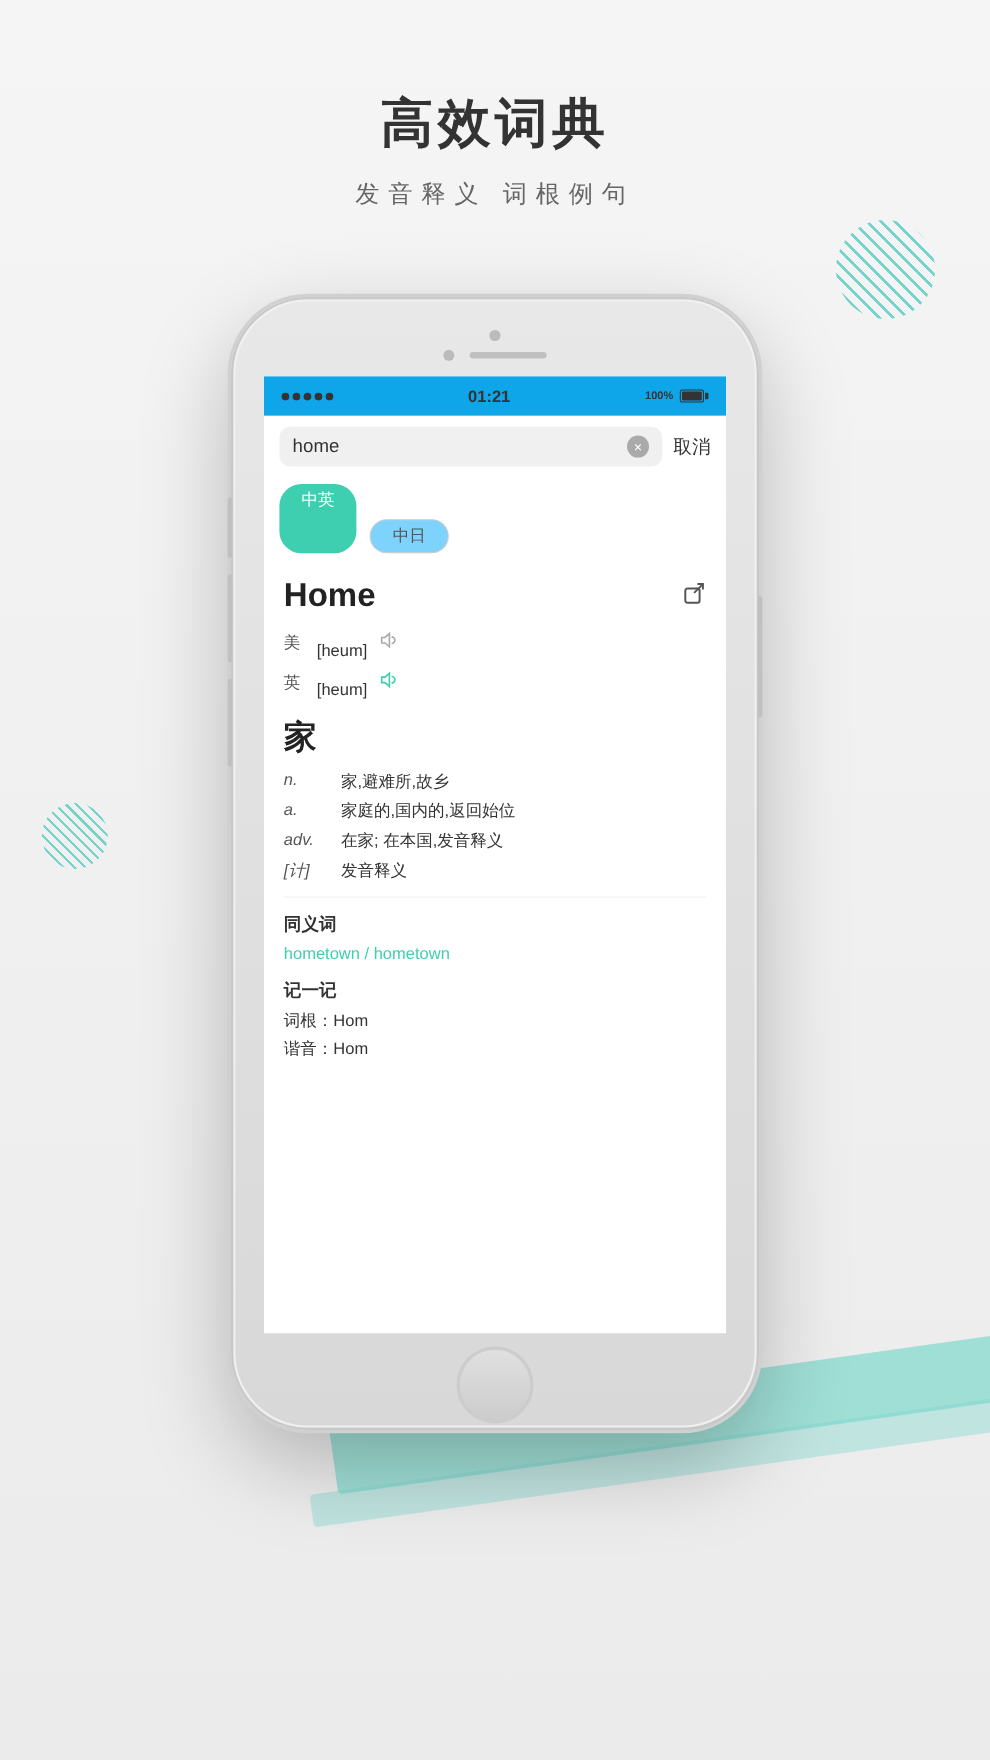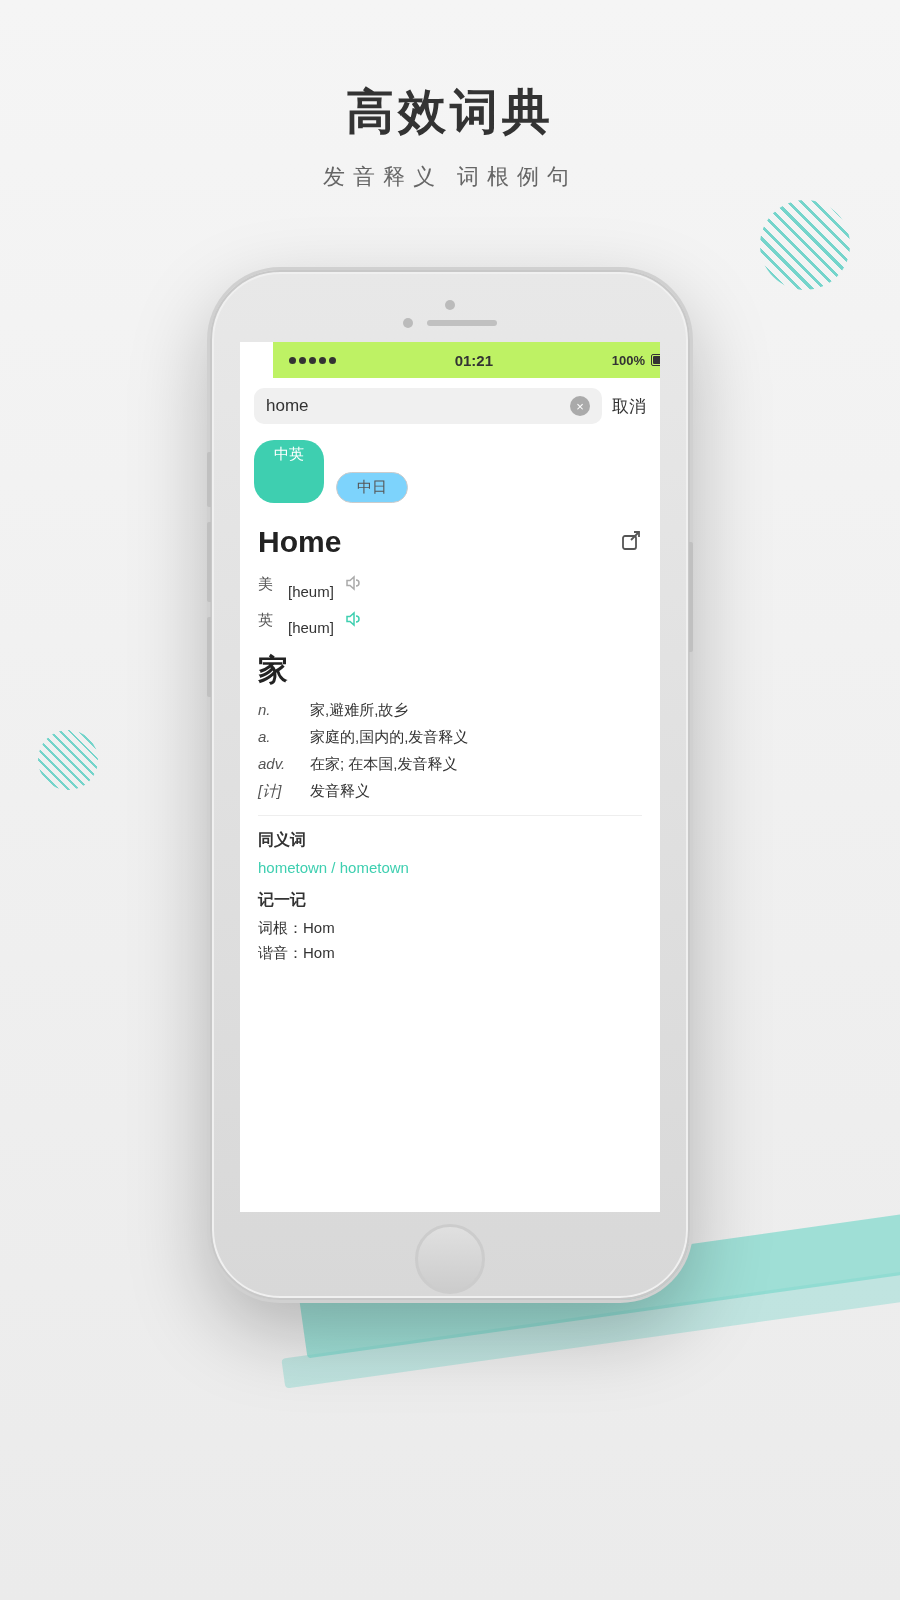--- a/index.html
+++ b/index.html
@@ -217,29 +217,28 @@
       border-radius: 50%;
       border: 3px solid #ccc;
       background: linear-gradient(180deg, #e0e0e0, #cccccc);
       margin-top: 12px;
     }
 
     
     .status-bar {
       width: 100%;
       height: 36px;
-      background: #bef264;
+      background: #0ea5e9;
       display: flex;
       align-items: center;
       justify-content: space-between;
       padding: 0 16px;
       font-size: 14px;
       font-weight: 600;
       color: #333;
-      margin-left: 33px;
     }
 
     .status-signal {
       display: flex;
       gap: 3px;
       align-items: flex-end;
     }
 
     .signal-dot {
       width: 7px;
@@ -247,21 +246,21 @@
       background: #333;
       border-radius: 50%;
     }
 
     .status-time { font-size: 15px; font-weight: 600; }
 
     .status-right {
       display: flex;
       align-items: center;
       gap: 6px;
-      font-size: 13px;
+      font-size: 10px;
     }
 
     .battery-icon {
       display: flex;
       align-items: center;
       gap: 1px;
     }
 
     .battery-body {
       width: 22px;
@@ -569,21 +568,21 @@
           </div>
 
           <div class="chinese-word">家</div>
 
           <div class="def-row">
             <span class="def-pos">n.</span>
             <span class="def-text">家,避难所,故乡</span>
           </div>
           <div class="def-row">
             <span class="def-pos">a.</span>
-            <span class="def-text">家庭的,国内的,发音释义</span>
+            <span class="def-text">家庭的,国内的,返回始位</span>
           </div>
           <div class="def-row">
             <span class="def-pos">adv.</span>
             <span class="def-text">在家; 在本国,发音释义</span>
           </div>
           <div class="def-row">
             <span class="def-pos">[计]</span>
             <span class="def-text">发音释义</span>
           </div>
 

